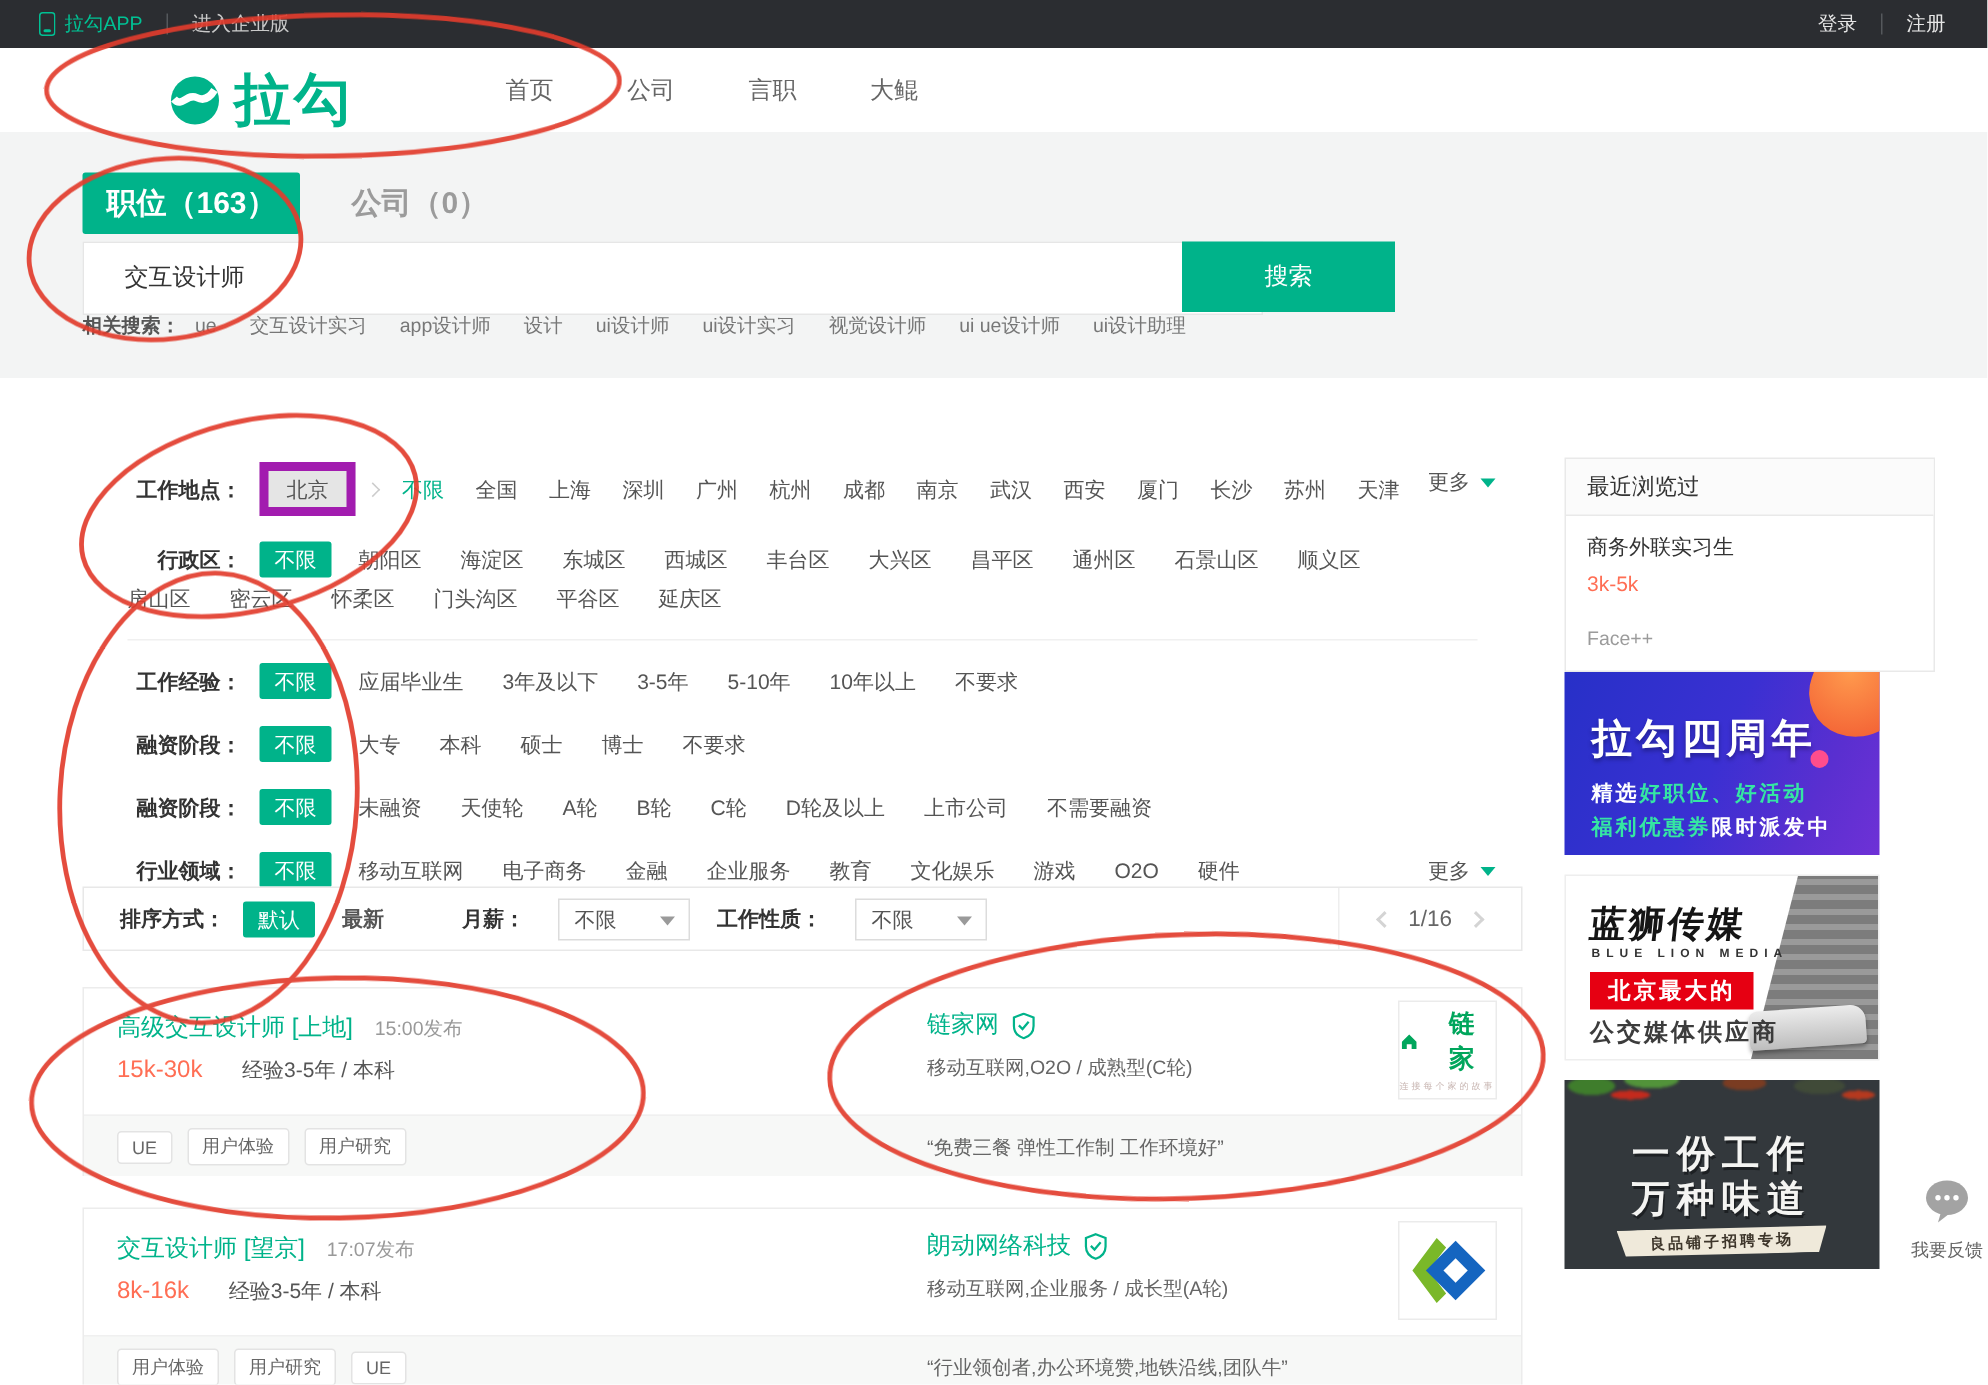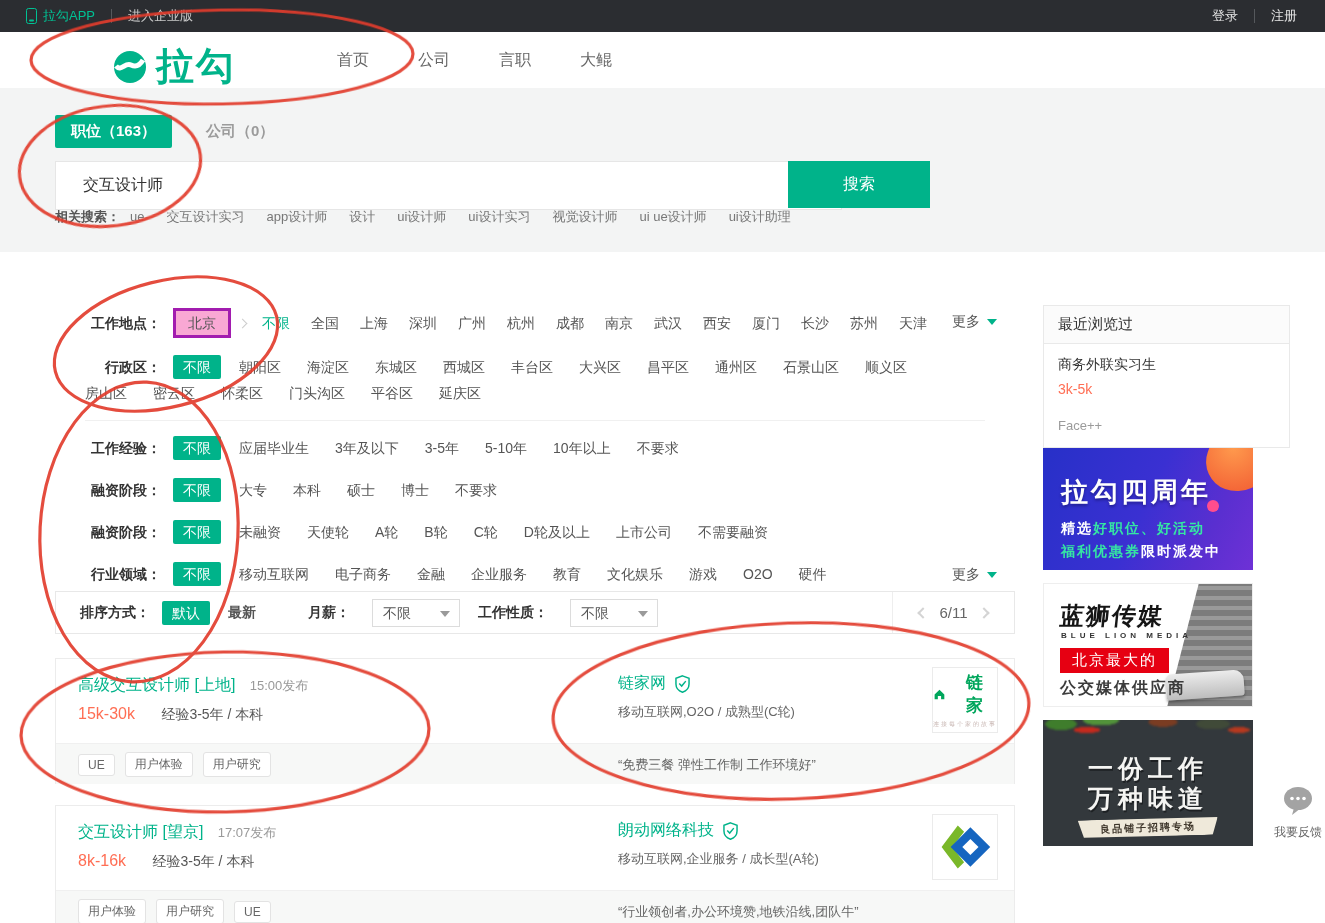--- a/index.html
+++ b/index.html
@@ -18,41 +18,41 @@
   
   .header{position:absolute;top:32px;left:0;width:1325px;height:56px;background:#fff;z-index:2}
   .logo{position:absolute;left:112px;top:9px;display:flex;align-items:center;gap:8px;cursor:pointer}
   .logo-text{font-size:38px;font-weight:bold;color:#00b38a;letter-spacing:2px}
   .nav{position:absolute;left:337px;top:0;height:56px;display:flex;align-items:center}
   .nav .nav-item{font-size:16px;color:#666;margin-right:49px;cursor:pointer;display:inline-block}
 
   
   .search-sec{position:absolute;top:88px;left:0;width:1325px;height:164px;background:#f3f4f4;z-index:1}
   .tabs{position:absolute;left:55px;top:27px;display:flex;align-items:flex-end}
-  .tab{font-size:15px;padding:7px 16px;cursor:pointer}
+  .tab{font-size:20px;padding:7px 16px;cursor:pointer}
   .tab.active{background:#00b38a;color:#fff;border-radius:2px;font-weight:bold}
   .tab.idle{color:#9b9b9b;margin-left:18px;font-weight:bold}
   .search-input{position:absolute;left:55px;top:73px;width:758px;height:47px;border:1px solid #e6e6e6;
     background:#fff;font-size:16px;color:#333;padding:0 0 0 27px;outline:none;font-family:inherit}
   .search-btn{position:absolute;left:788px;top:73px;width:142px;height:47px;background:#00b38a;
     color:#fff;font-size:16px;border:none;cursor:pointer;font-family:inherit}
   .related{position:absolute;left:55px;top:120px;font-size:13px;color:#666}
   .related .rel-label{font-weight:bold;color:#555;margin-right:10px}
   .related .rel-item{color:#777;margin-right:22px;cursor:pointer;display:inline-block}
 
   
   .filter-panel{position:absolute;top:300px;left:55px;width:960px;background:#fff;z-index:1}
   .fRow{position:relative;padding:8px 30px;line-height:26px;font-size:14px;color:#555}
   .flabel{display:inline-block;width:76px;text-align:right;font-weight:bold;color:#333;margin-right:12px}
   .opt{display:inline-block;margin-right:26px;color:#555;cursor:pointer}
   .city-opts .opt{margin-right:21px}
   .city-opts .opt:first-child{color:#00b38a}
   .sel-box{display:inline-block;background:#00b38a;color:#fff;padding:0 10px;border-radius:2px;
     margin-right:18px;cursor:pointer;line-height:24px}
-  .city-box{display:inline-block;border:3px solid #a21caf;background:#f9a8d4;padding:0 12px;line-height:24px;
+  .city-box{display:inline-block;border:6px solid #a21caf;background:#e5e5e5;padding:0 12px;line-height:24px;
     color:#555;cursor:pointer}
   .chev-r{display:inline-block;width:7px;height:7px;border-top:1px solid #ccc;border-right:1px solid #ccc;
     transform:rotate(45deg);margin:0 16px 2px 8px;vertical-align:middle}
   .more-btn{position:absolute;right:18px;top:8px;cursor:pointer;color:#555;line-height:26px}
   .tri-g{display:inline-block;width:0;height:0;border-left:5px solid transparent;border-right:5px solid transparent;
     border-top:6px solid #00b38a;margin-left:7px;vertical-align:middle}
   .divider{height:1px;background:#f0f0f0;margin:6px 30px}
   .wrapbox{display:block}
   .collapse-tab{width:46px;height:17px;margin:10px auto 0;border:1px solid #ececec;border-bottom:none;
     background:#fcfcfc;display:flex;justify-content:center;align-items:center;cursor:pointer}
@@ -117,21 +117,21 @@
 
   .ad2{top:583px;height:124px;background:#fff;border:1px solid #eee}
   .ad2 .photo{position:absolute;right:0;top:0;bottom:0;width:92px;
     background:repeating-linear-gradient(0deg,#7c7c7c 0 6px,#9a9a9a 6px 10px);
     clip-path:polygon(42% 0,100% 0,100% 100%,8% 100%)}
   .ad2 .bus{position:absolute;right:8px;bottom:8px;width:78px;height:26px;border-radius:6px 10px 3px 3px;
     background:linear-gradient(#ececec,#bdbdbd);transform:rotate(-4deg);box-shadow:0 2px 3px rgba(0,0,0,.35)}
   .ad2 .t1{position:absolute;left:16px;top:16px;font-size:24px;font-weight:bold;color:#151515;
     transform:skewX(-6deg);letter-spacing:2px}
   .ad2 .t2{position:absolute;left:17px;top:47px;font-size:8px;font-weight:bold;color:#333;letter-spacing:4px}
-  .ad2 .t3{position:absolute;left:16px;top:64px;background:#e60012;color:#fff;font-size:15px;font-weight:normal;
+  .ad2 .t3{position:absolute;left:16px;top:64px;background:#e60012;color:#fff;font-size:15px;font-weight:bold;
     padding:3px 12px;letter-spacing:2px}
   .ad2 .t4{position:absolute;left:16px;top:94px;font-size:16px;font-weight:bold;color:#3c3c3c;letter-spacing:2px}
 
   .ad3{top:720px;height:126px;background:#33383c}
   .ad3 .garnish{position:absolute;left:0;top:-6px;width:210px;height:34px;
     background:
       radial-gradient(ellipse 26px 10px at 18px 10px,#3f7d2c 60%,transparent 61%),
       radial-gradient(ellipse 30px 9px at 58px 6px,#52933a 60%,transparent 61%),
       radial-gradient(ellipse 22px 5px at 44px 16px,#c42a1d 60%,transparent 61%),
       radial-gradient(ellipse 24px 8px at 120px 8px,#7a3c22 60%,transparent 61%),
@@ -239,21 +239,21 @@
 <div class="sortbar">
   <span class="flabel">排序方式：</span>
   <span class="sel-box">默认</span>
   <span><span class="opt">最新</span></span>
   <span class="flabel ml36" style="width:auto">月薪：</span>
   <span class="dd"><span>不限</span><span class="dd-tri"></span></span>
   <span class="flabel ml40" style="width:auto">工作性质：</span>
   <span class="dd"><span>不限</span><span class="dd-tri"></span></span>
   <span class="pager">
     <span class="pg-chev pg-prev"></span>
-    <span>6/11</span>
+    <span>1/16</span>
     <span class="pg-chev pg-next"></span>
   </span>
 </div>
 
 <div class="job-card jc1">
   <div class="jc-title">
     <span class="tlink">高级交互设计师 [上地]</span>
     <span class="pub">15:00发布</span>
   </div>
   <div class="jc-sal">

